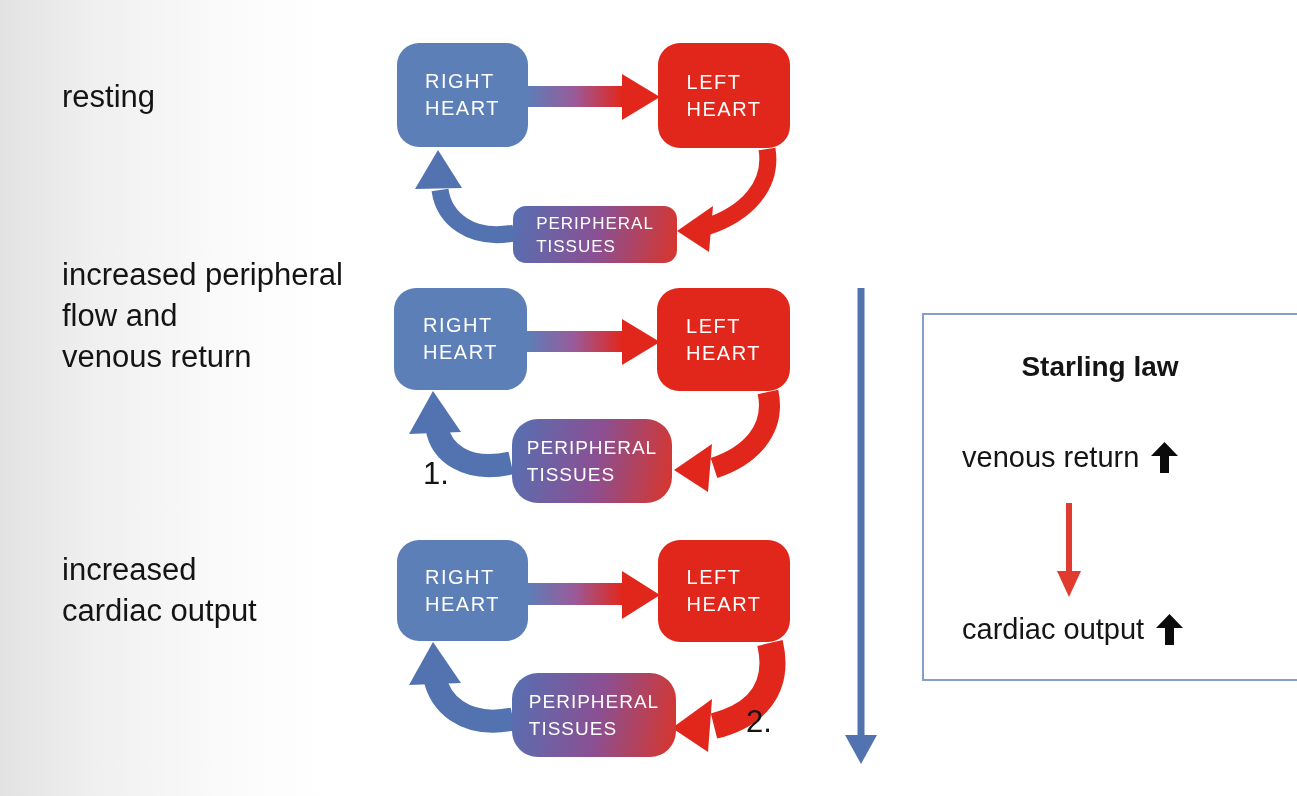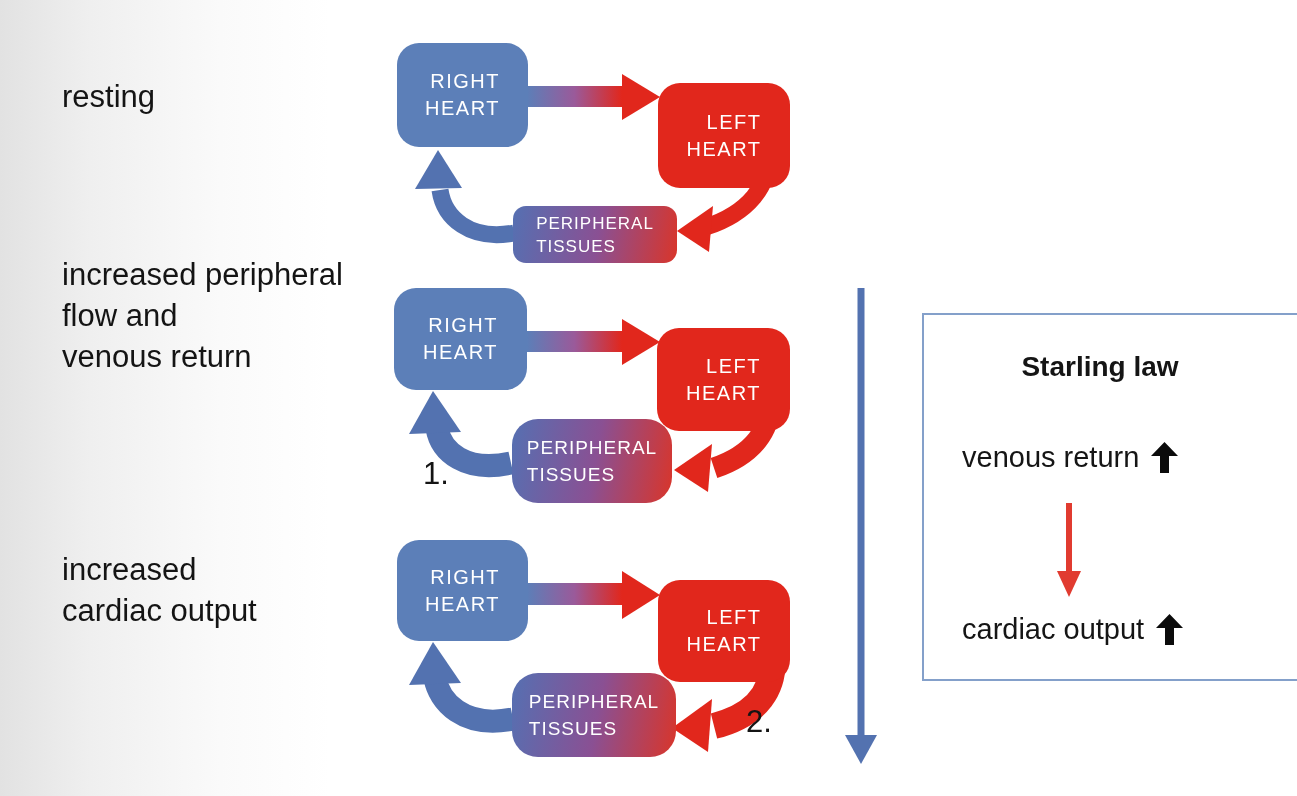--- a/index.html
+++ b/index.html
@@ -10,25 +10,25 @@
   }
   .row-label{
     position:absolute; left:62px; font-size:31px; line-height:41px;
     color:#141414; white-space:pre-line;
   }
   #label-resting{top:76px;}
   #label-peripheral{top:254px;}
   #label-cardiac{top:549px;}
   .heart-box{
     position:absolute; border-radius:22px; color:#fff; display:flex;
-    align-items:center; justify-content:center; text-align:right;
+    align-items:center; justify-content:center; text-align:left;
     font-size:20px; line-height:27px; letter-spacing:1.5px; white-space:pre-line;
   }
   .heart-blue{background:#5c7fb8;}
-  .heart-red{background:#e1271c;margin-top:40px;}
+  .heart-red{background:#e1271c;}
   .peri-box{
     position:absolute; border-radius:16px; color:#fff; display:flex;
     align-items:center; justify-content:center; text-align:left;
     letter-spacing:1px; white-space:pre-line;
     background:linear-gradient(100deg,#5570b2 0%,#8a5093 52%,#d9352a 100%);
   }
   #rh1{left:397px; top:43px;  width:131px; height:104px;}
   #lh1{left:658px; top:43px;  width:132px; height:105px;}
   #pt1{left:513px; top:206px; width:164px; height:57px; font-size:17px; line-height:23px; border-radius:13px;}
   #rh2{left:394px; top:288px; width:133px; height:102px;}

